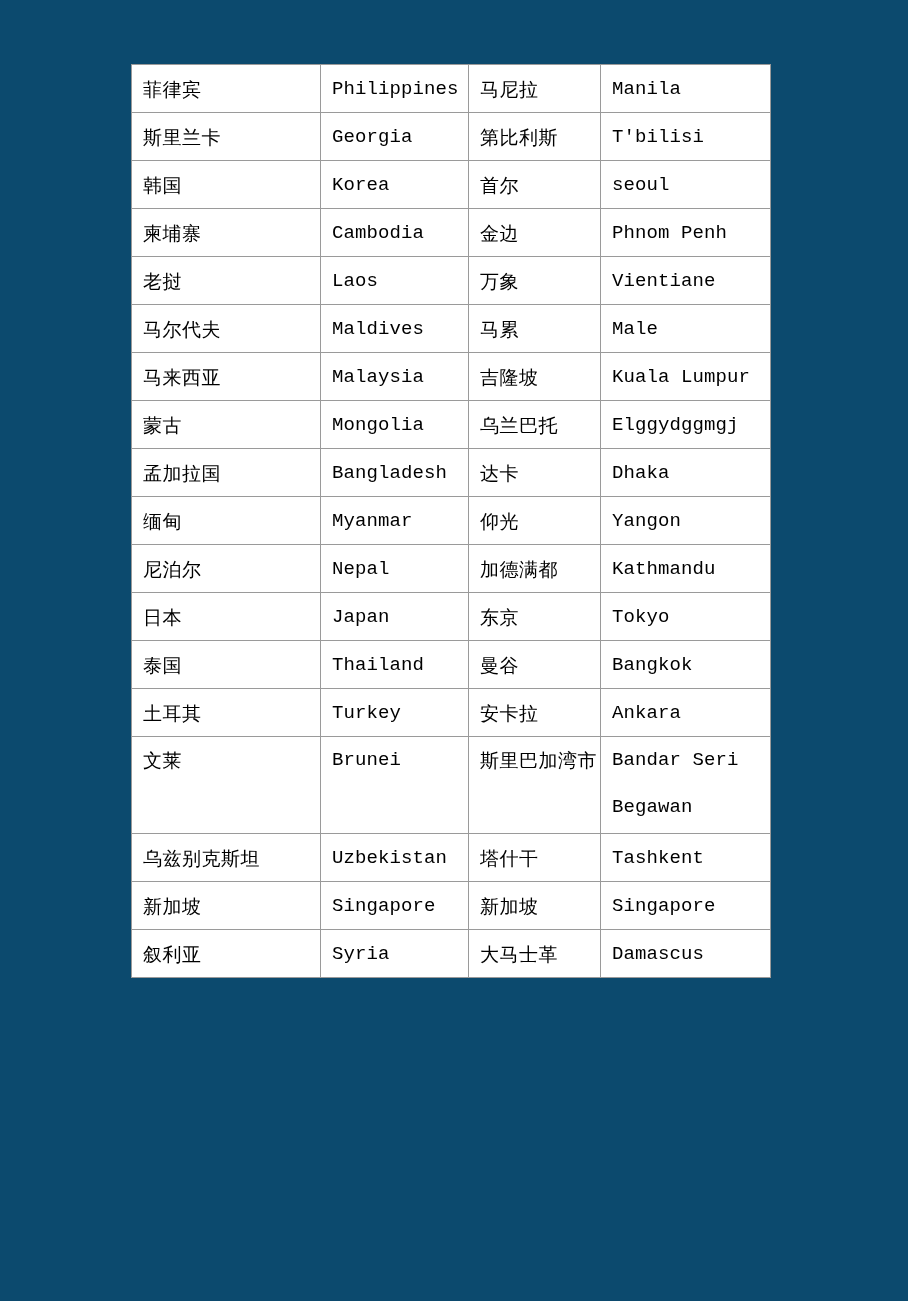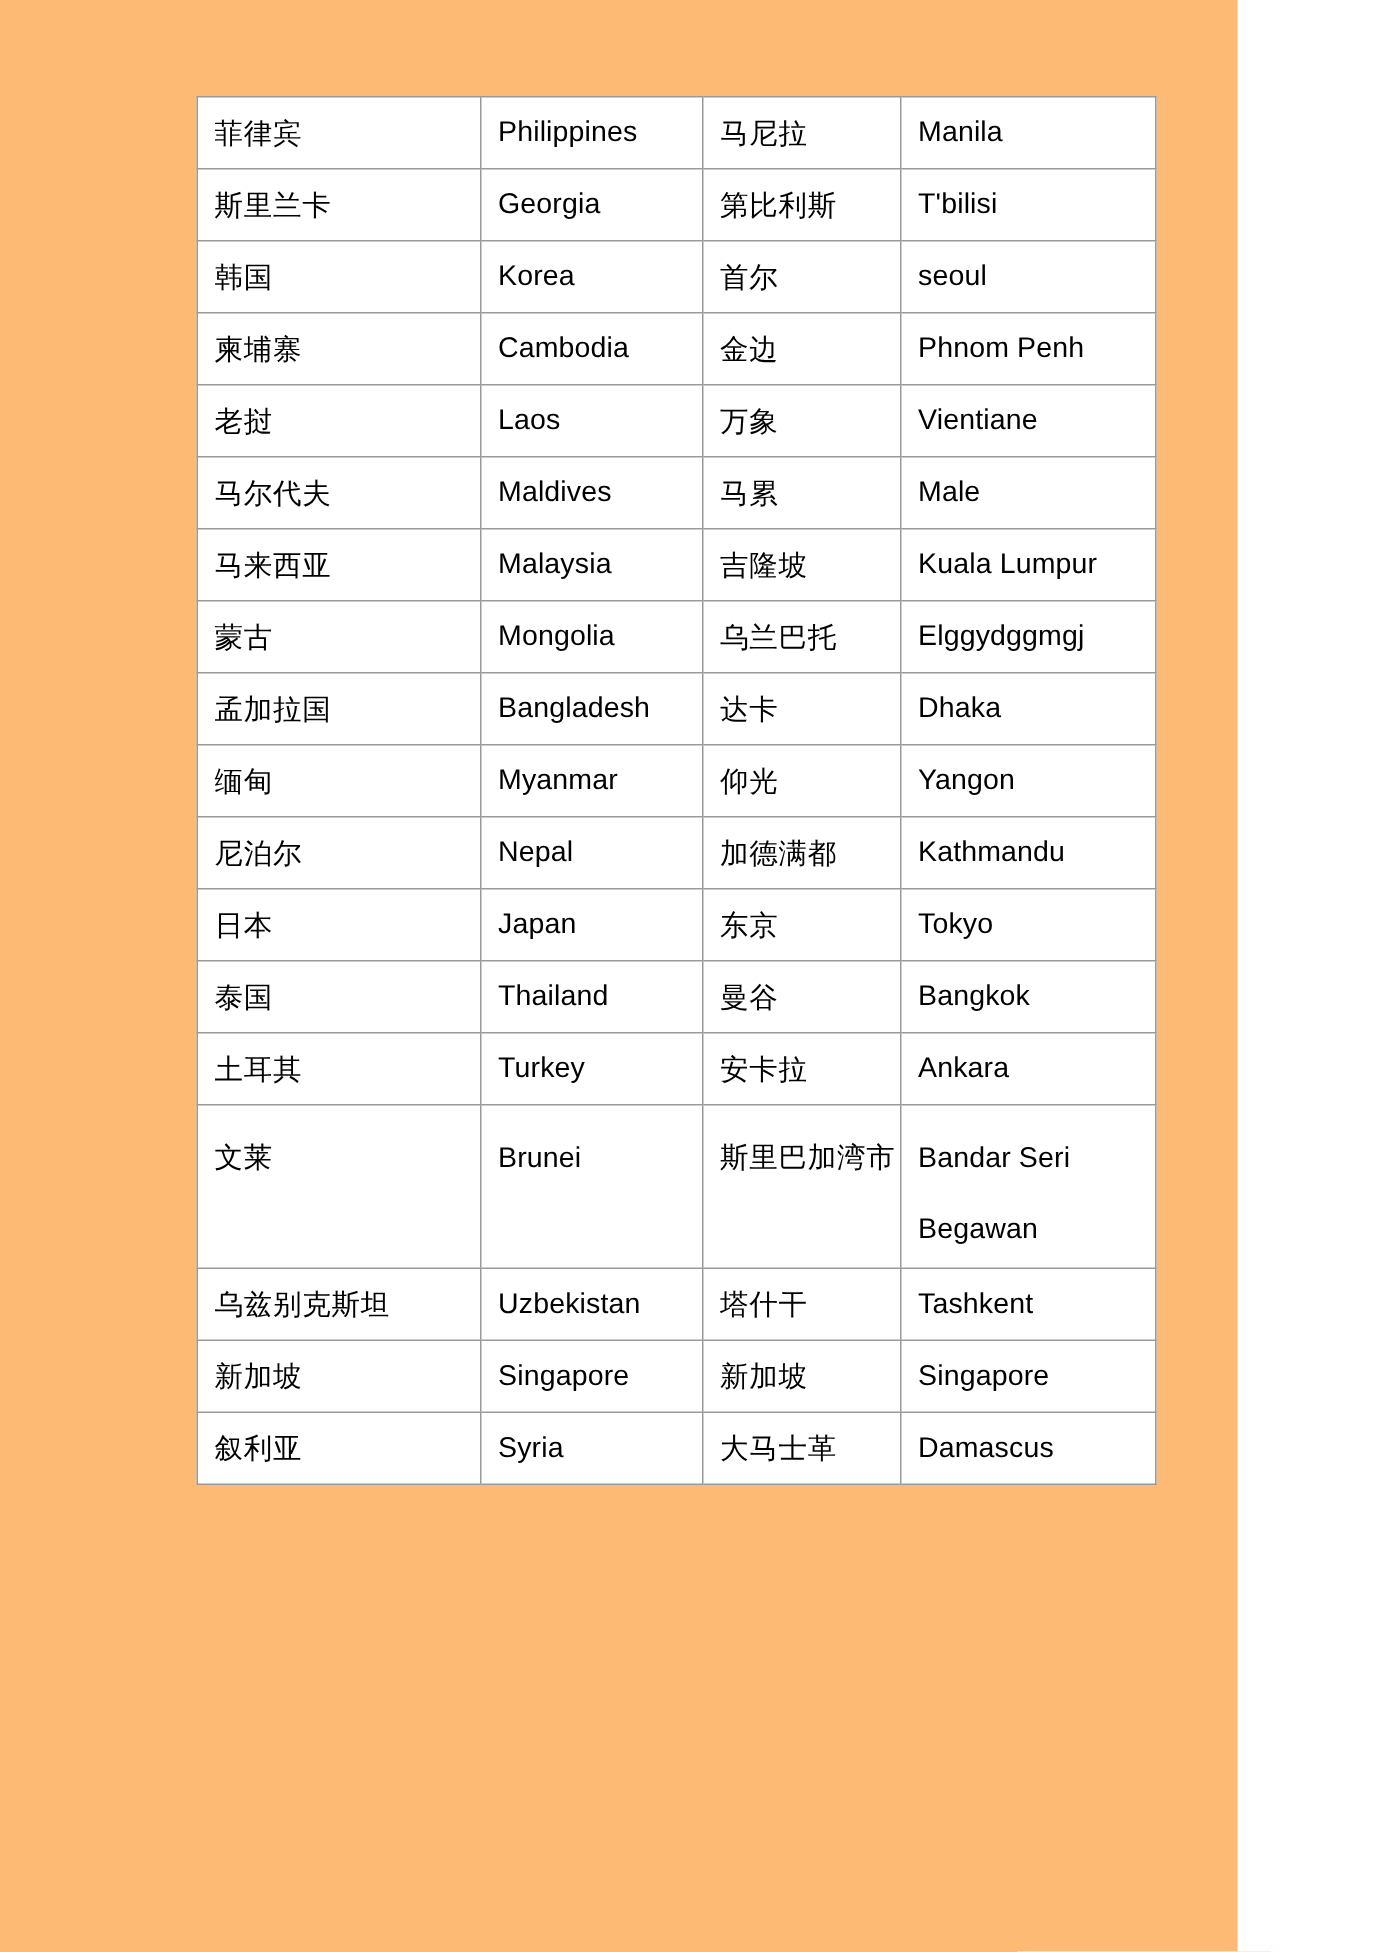--- a/index.html
+++ b/index.html
@@ -13,23 +13,23 @@
     height: 1301px;
     position: relative;
     font-family: "Liberation Serif", "DejaVu Serif", serif;
     color: #000000;
     overflow: hidden;
   }
   .page {
     position: absolute;
     left: 0;
     top: 0;
-    width: 825px;
+    width: 908px;
     height: 1301px;
-    background: #fdba74;
+    background: #0c4a6e;
   }
   .table-wrap {
     position: absolute;
     left: 131px;
     top: 64px;
     width: 639px;
   }
   table.country-table {
     border-collapse: collapse;
     table-layout: fixed;
@@ -50,32 +50,32 @@
     line-height: 26px;
     white-space: normal;
     word-break: break-word;
   }
   td.cn {
     font-family: "DejaVu Serif", "Liberation Serif", serif;
     font-size: 18.5px;
     letter-spacing: 0.5px;
   }
   td.en {
-    font-family: Liberation Sans, sans-serif;
+    font-family: Liberation Mono, monospace;
     font-size: 19px;
     letter-spacing: 0.1px;
   }
   tr.tall td {
     height: 96px;
     vertical-align: top;
     padding-top: 11px;
   }
   tr.tall td.wrap-cell {
     line-height: 47px;
-    padding-top: 12px;
+    padding-top: 0;
     vertical-align: top;
   }
 </style>
 </head>
 <body>
 
 <div class="page">
   <div class="table-wrap">
     <table class="country-table">
       <colgroup>

